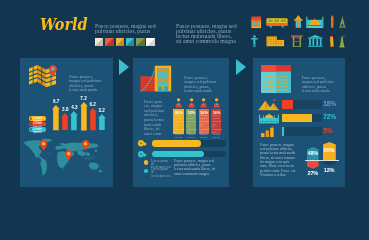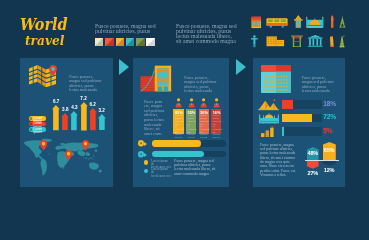--- a/index.html
+++ b/index.html
@@ -5,21 +5,21 @@
   html,body{margin:0;padding:0;}
   body{width:369px;height:240px;background:#123550;overflow:hidden;
        font-family:"Liberation Sans",sans-serif;position:relative;}
   .page{position:absolute;left:0;top:0;width:369px;height:240px;background:#123550;}
   .abs{position:absolute;}
   svg{display:block;overflow:visible;}
 
   #title{left:20px;top:15.5px;}
   #title div{font-family:"DejaVu Serif",serif;font-stretch:condensed;
       font-style:italic;font-weight:bold;color:#FBBA17;white-space:nowrap;}
-  #title .l1{font-size:16px;line-height:17.5px;}
+  #title .l1{font-size:16px;line-height:17.5px;margin-left:20px;}
   #title .l2{font-size:13.5px;line-height:15px;margin-left:5px;}
 
   .hp{color:#8FA8BC;font-family:"Liberation Serif",serif;font-size:5.8px;
       line-height:5.2px;white-space:pre;}
 
   .swrow{display:flex;gap:1.9px;}
   .sw{width:8.4px;height:8.4px;position:relative;overflow:hidden;}
   .sw::after{content:"";position:absolute;left:0;top:0;
       border-left:8.4px solid rgba(255,255,255,.16);border-bottom:8.4px solid transparent;}
   .sw::before{content:"";position:absolute;right:0;bottom:0;z-index:1;
@@ -58,21 +58,20 @@
       font-family:"Liberation Sans",sans-serif;letter-spacing:-0.2px;}
   .hexlbl{position:absolute;color:#fff;font-size:5.6px;font-weight:bold;
       font-family:"Liberation Sans",sans-serif;letter-spacing:-0.2px;}
 </style>
 </head>
 <body>
 
 <div class="page">
 <div class="abs" id="title">
 <div class="l1">World</div>
-<div class="l2">travel</div>
 </div>
 <div class="abs hp" style="left:95px;top:23.5px;width:80px;">Fusce posuere, magna sed
 pulvinar ultricies, purus</div>
 <div class="abs hp" style="left:176px;top:23.5px;width:85px;">Fusce posuere, magna sed
 pulvinar ultricies, purus
 lectus malesuada libero,
 sit amet commodo magna</div>
 <div class="abs swrow" style="left:95px;top:37.6px;">
 <div class="sw" style="background:#EDE3C8"></div>
 <div class="sw" style="background:#E8402A"></div>

